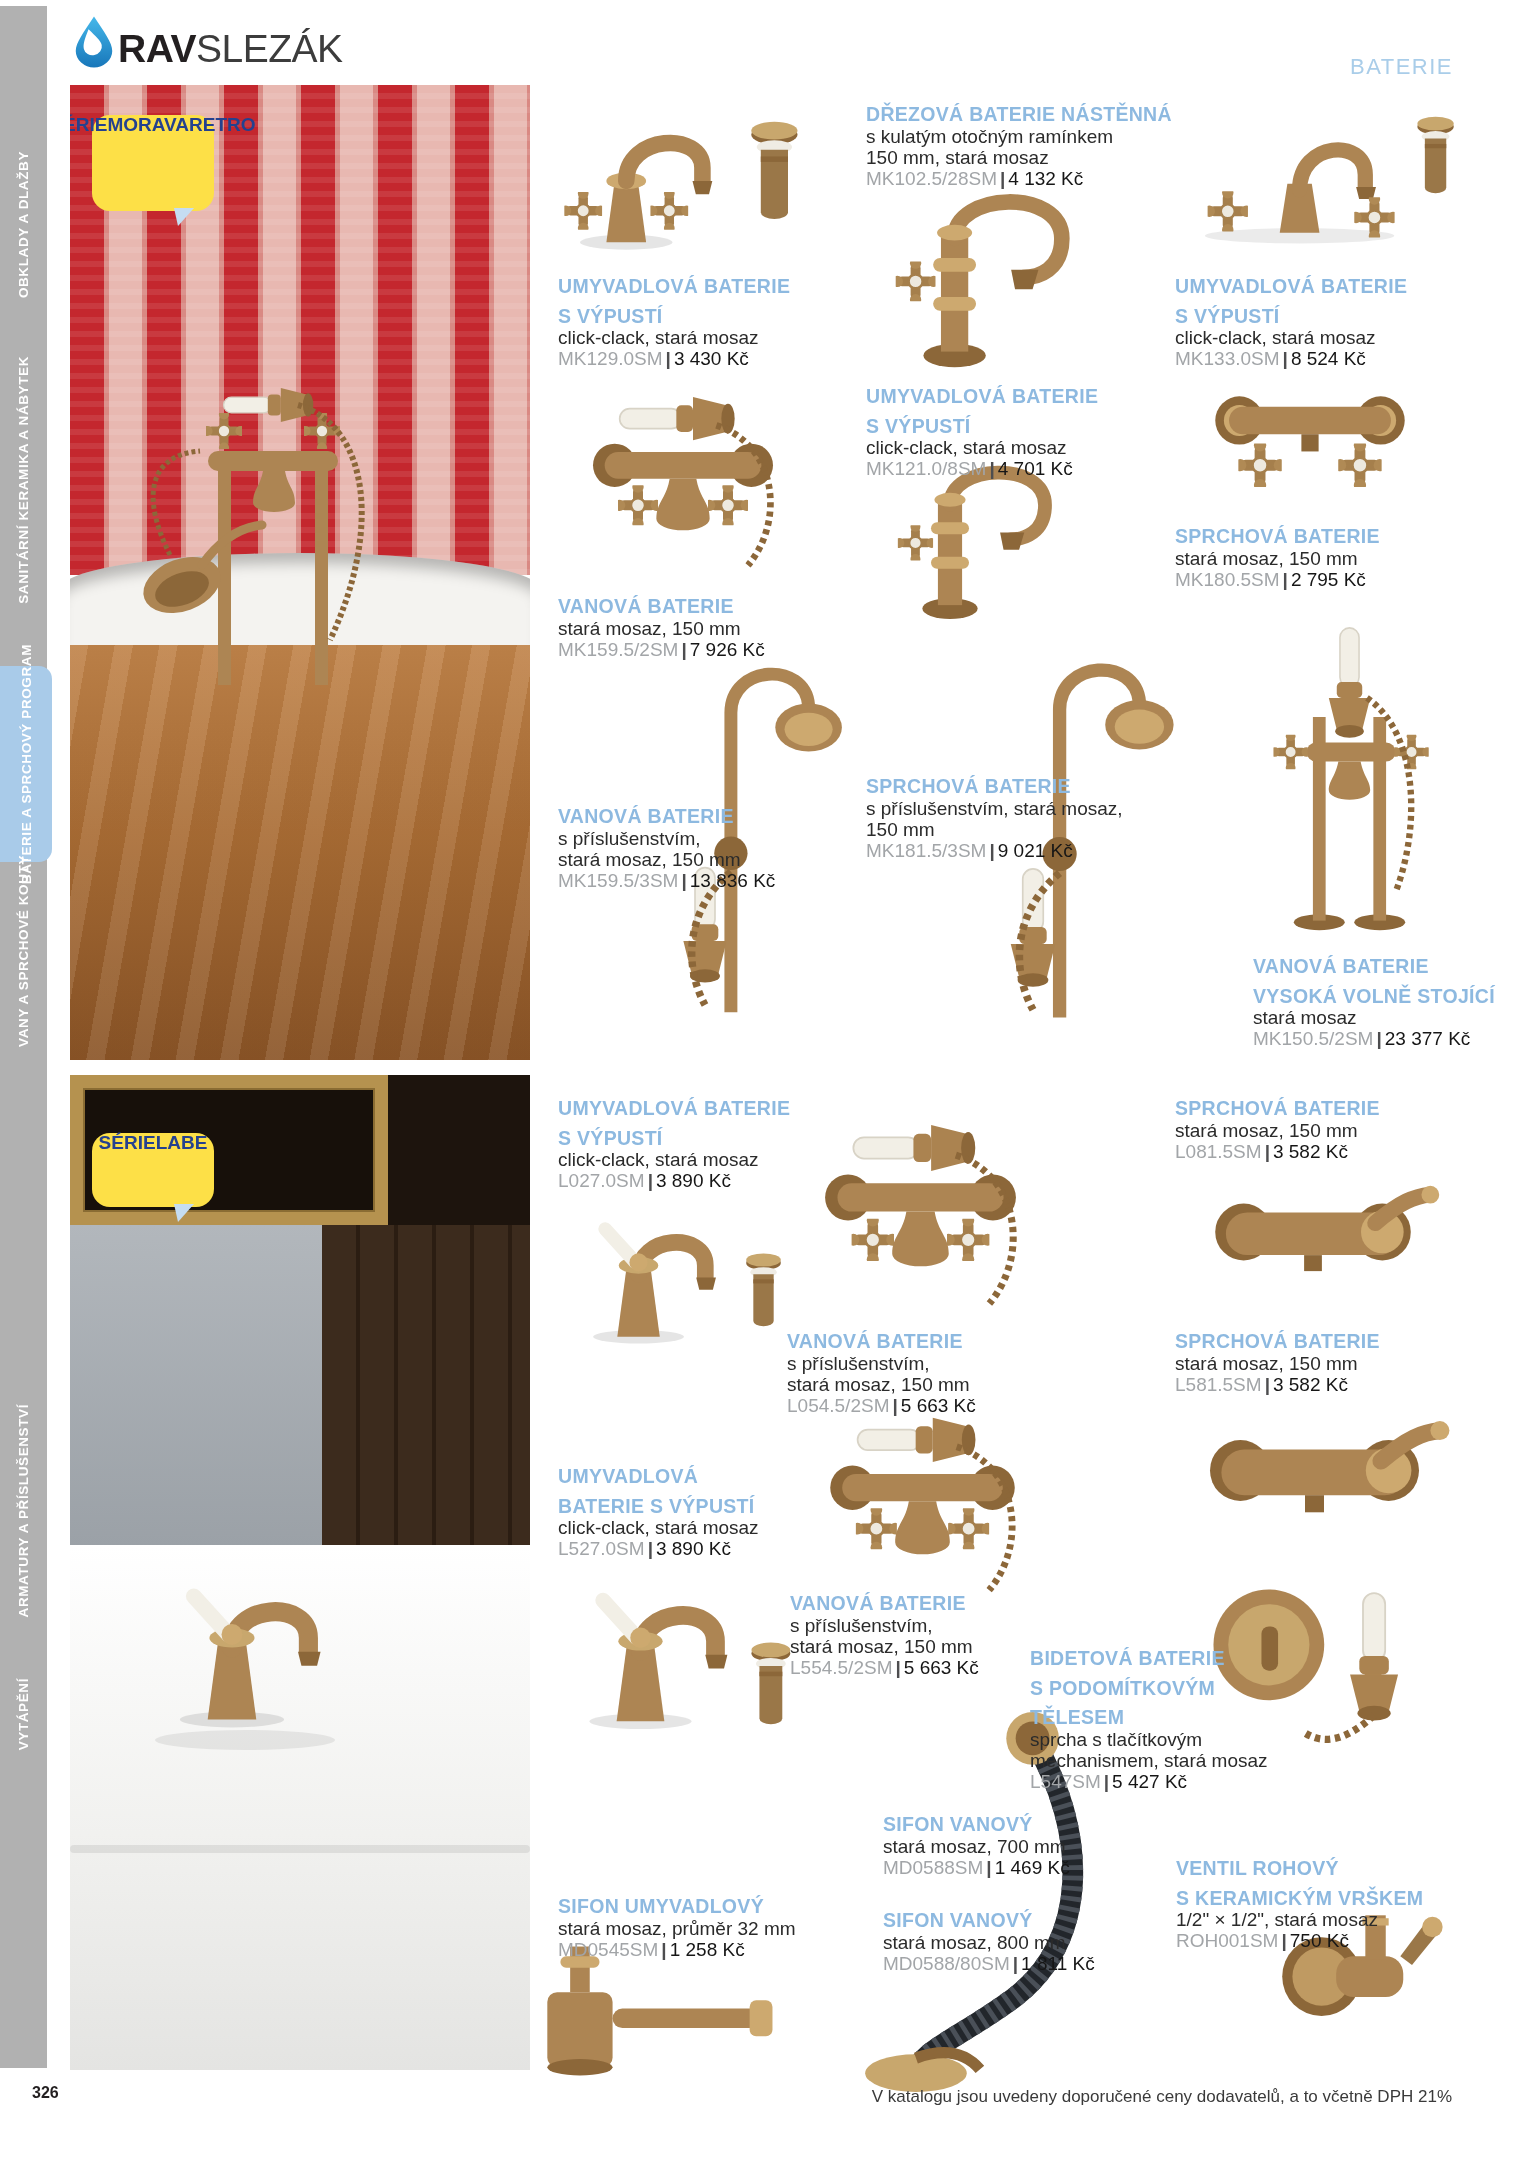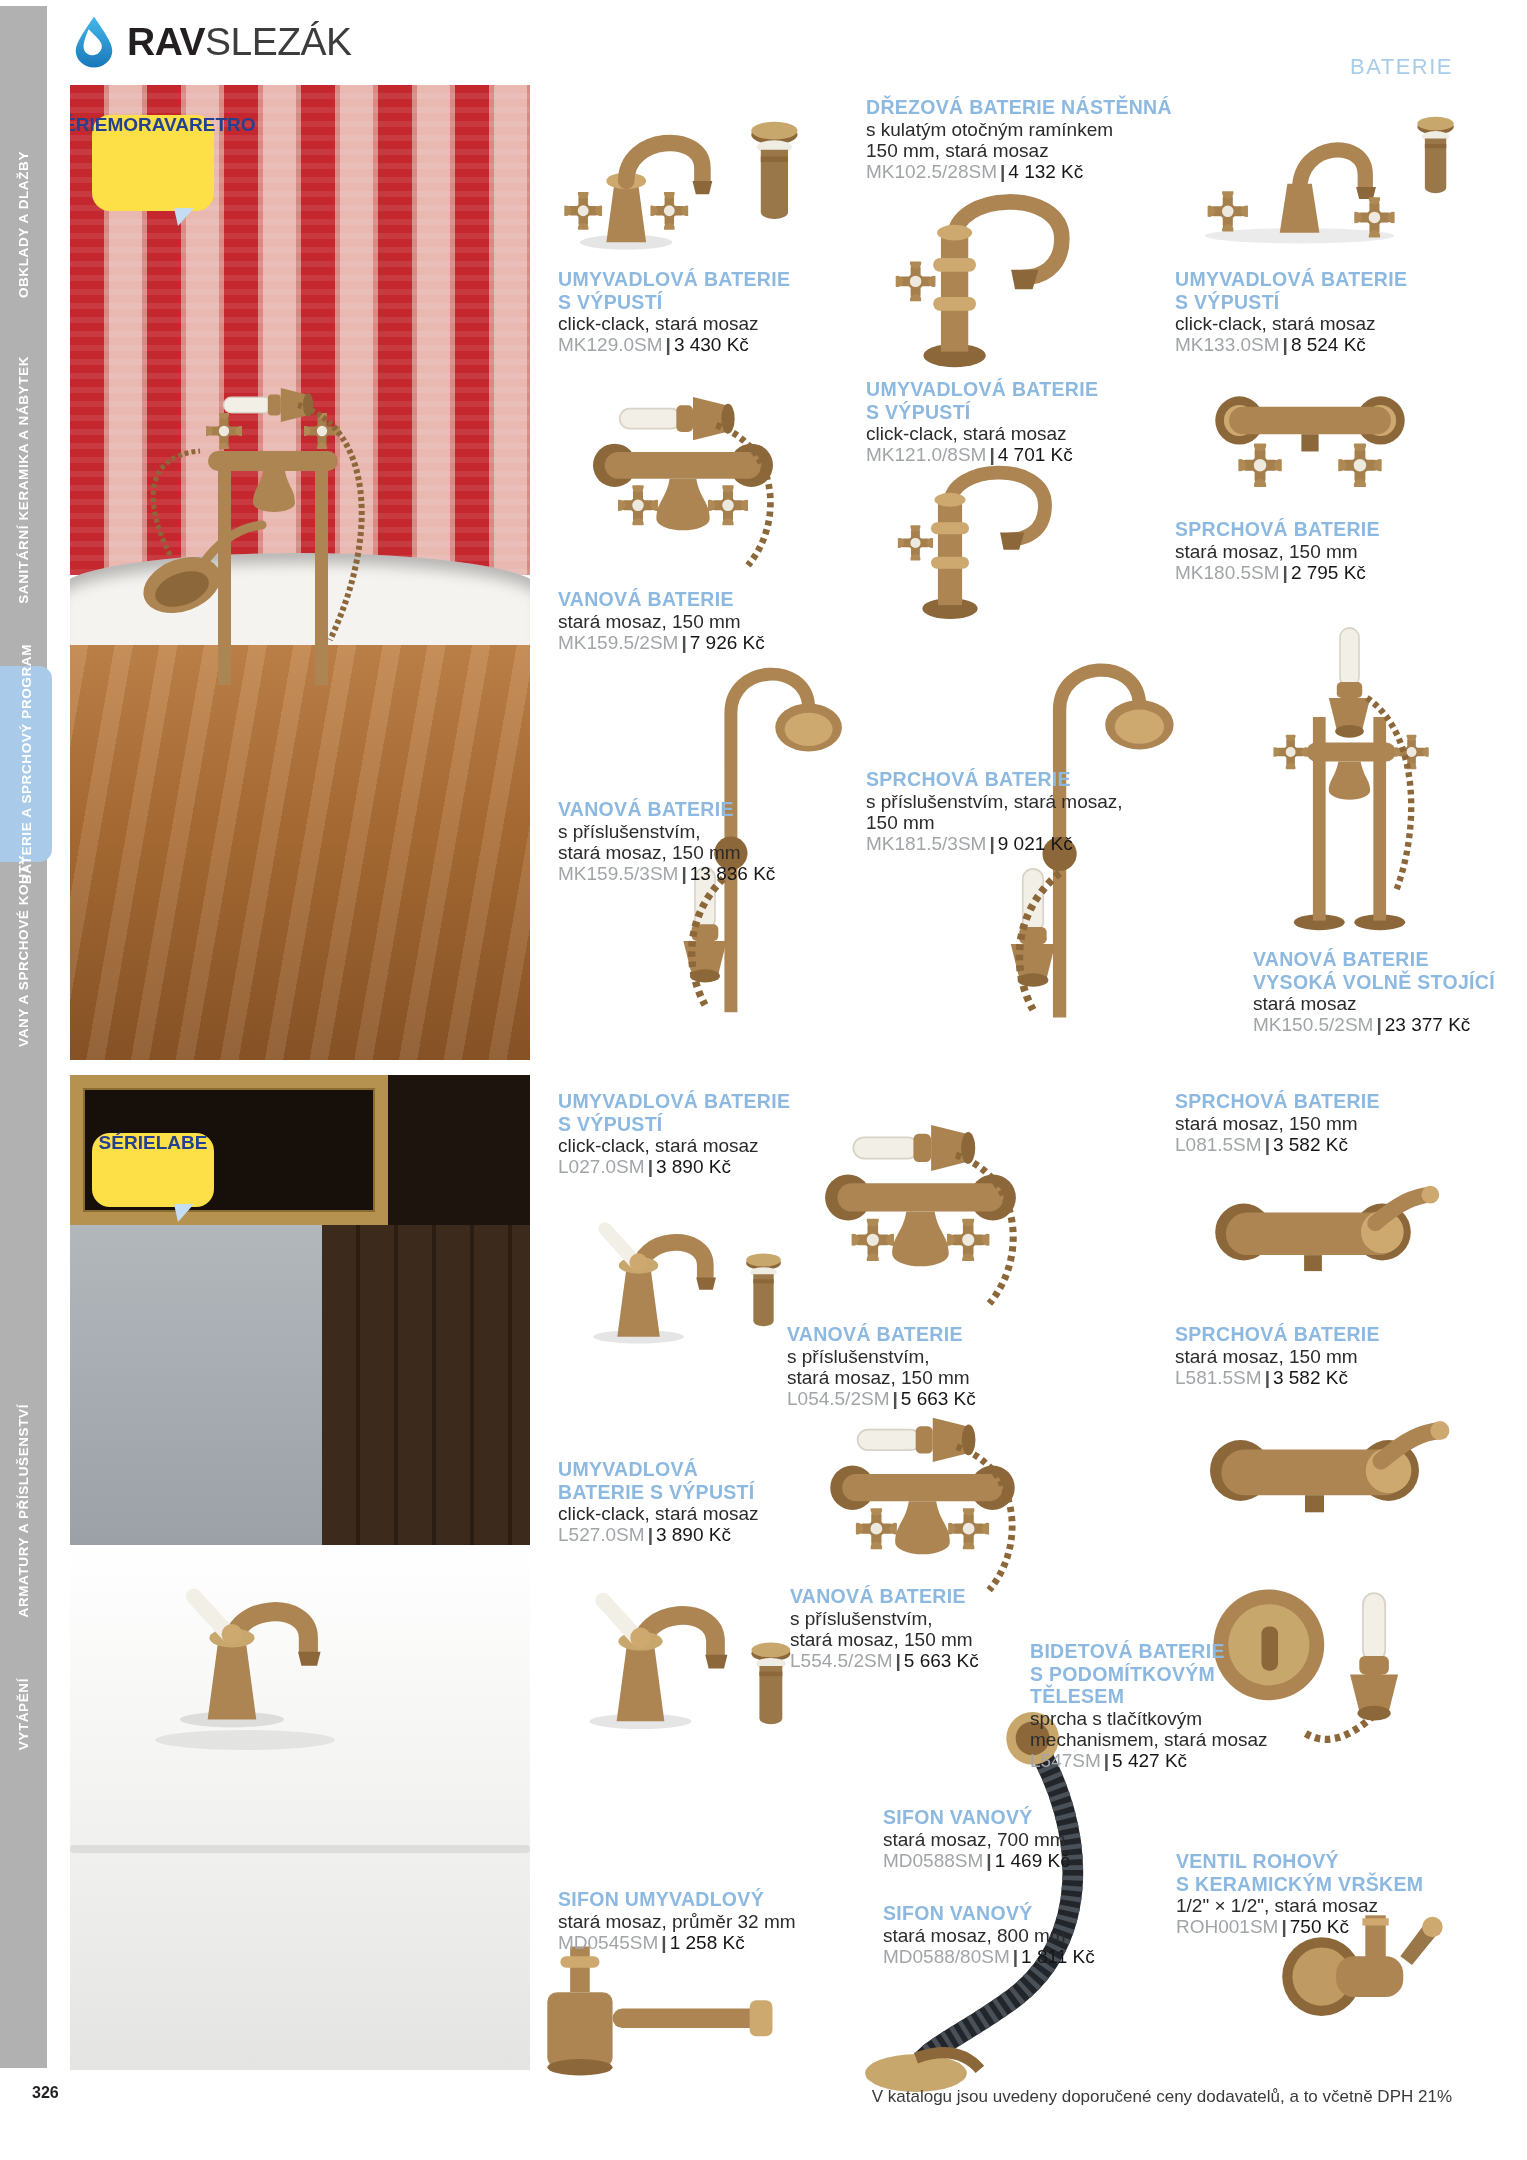--- a/index.html
+++ b/index.html
@@ -8,21 +8,21 @@
     background:#ffffff;font-family:"Liberation Sans","DejaVu Sans",sans-serif;
     -webkit-font-smoothing:antialiased;
   }
   
   .sidebar-rail{position:absolute;left:0;top:6px;width:47px;height:2062px;background:#b1b1b1;}
   .side-item{position:absolute;left:0;width:47px;display:flex;align-items:center;justify-content:center;}
   .side-item.active{width:52px;background:#a9cbe9;border-radius:0 13px 13px 0;}
   .side-label{writing-mode:vertical-rl;transform:rotate(180deg);color:#ffffff;font-weight:700;
     font-size:13.5px;letter-spacing:.6px;white-space:nowrap;}
   
-  .logo{position:absolute;left:70px;top:14px;display:flex;align-items:center;gap:9px;}
+  .logo{position:absolute;left:70px;top:14px;display:flex;align-items:flex-end;gap:0;}
   .logo-text{font-size:39px;letter-spacing:-.5px;line-height:1;}
   .logo-bold{font-weight:700;color:#231f20;}
   .logo-light{font-weight:300;color:#3c3c3c;}
   .page-header{position:absolute;right:74px;top:54px;font-size:22px;font-weight:300;
     letter-spacing:1.5px;color:#a9cde9;}
   
   .photo{position:absolute;left:70px;width:460px;overflow:hidden;}
   #photo1{top:85px;height:975px;}
   #photo2{top:1075px;height:995px;}
   .ph-layer{position:absolute;}
@@ -46,21 +46,21 @@
   .sink-edge{left:0;top:770px;width:460px;height:8px;background:rgba(0,0,0,.08);border-radius:4px;}
   
   .bubble{position:absolute;background:#fde047;border-radius:18px;color:#24418f;font-weight:700;
     text-align:center;font-size:19px;line-height:20px;display:flex;flex-direction:row;justify-content:center;}
   .bubble::after{content:"";position:absolute;bottom:-15px;right:20px;width:0;height:0;
     border-top:18px solid #c5ddf2;border-left:4px solid transparent;border-right:16px solid transparent;}
   #bubble1{left:22px;top:30px;width:122px;height:96px;}
   #bubble2{left:22px;top:58px;width:122px;height:74px;}
   
   .ptext{position:absolute;width:310px;}
-  .pt{color:#8db9e0;font-weight:700;font-size:19.5px;line-height:22.5px;letter-spacing:.3px;}
+  .pt{color:#8db9e0;font-weight:700;font-size:19.5px;line-height:22.5px;letter-spacing:.3px;margin-top:7px;}
   .pd{color:#2b2b2b;font-size:19px;line-height:21px;}
   .psku{font-size:19px;line-height:22px;}
   .sku{color:#a2a5a8;}
   .sep{color:#4d4d4f;font-weight:700;padding:0 3px;}
   .price{color:#161616;font-weight:400;}
   
   .pimg{position:absolute;}
   .pimg svg{width:100%;height:100%;display:block;}
   
   .page-number{position:absolute;left:32px;top:2084px;font-size:16px;font-weight:700;color:#231f20;}

